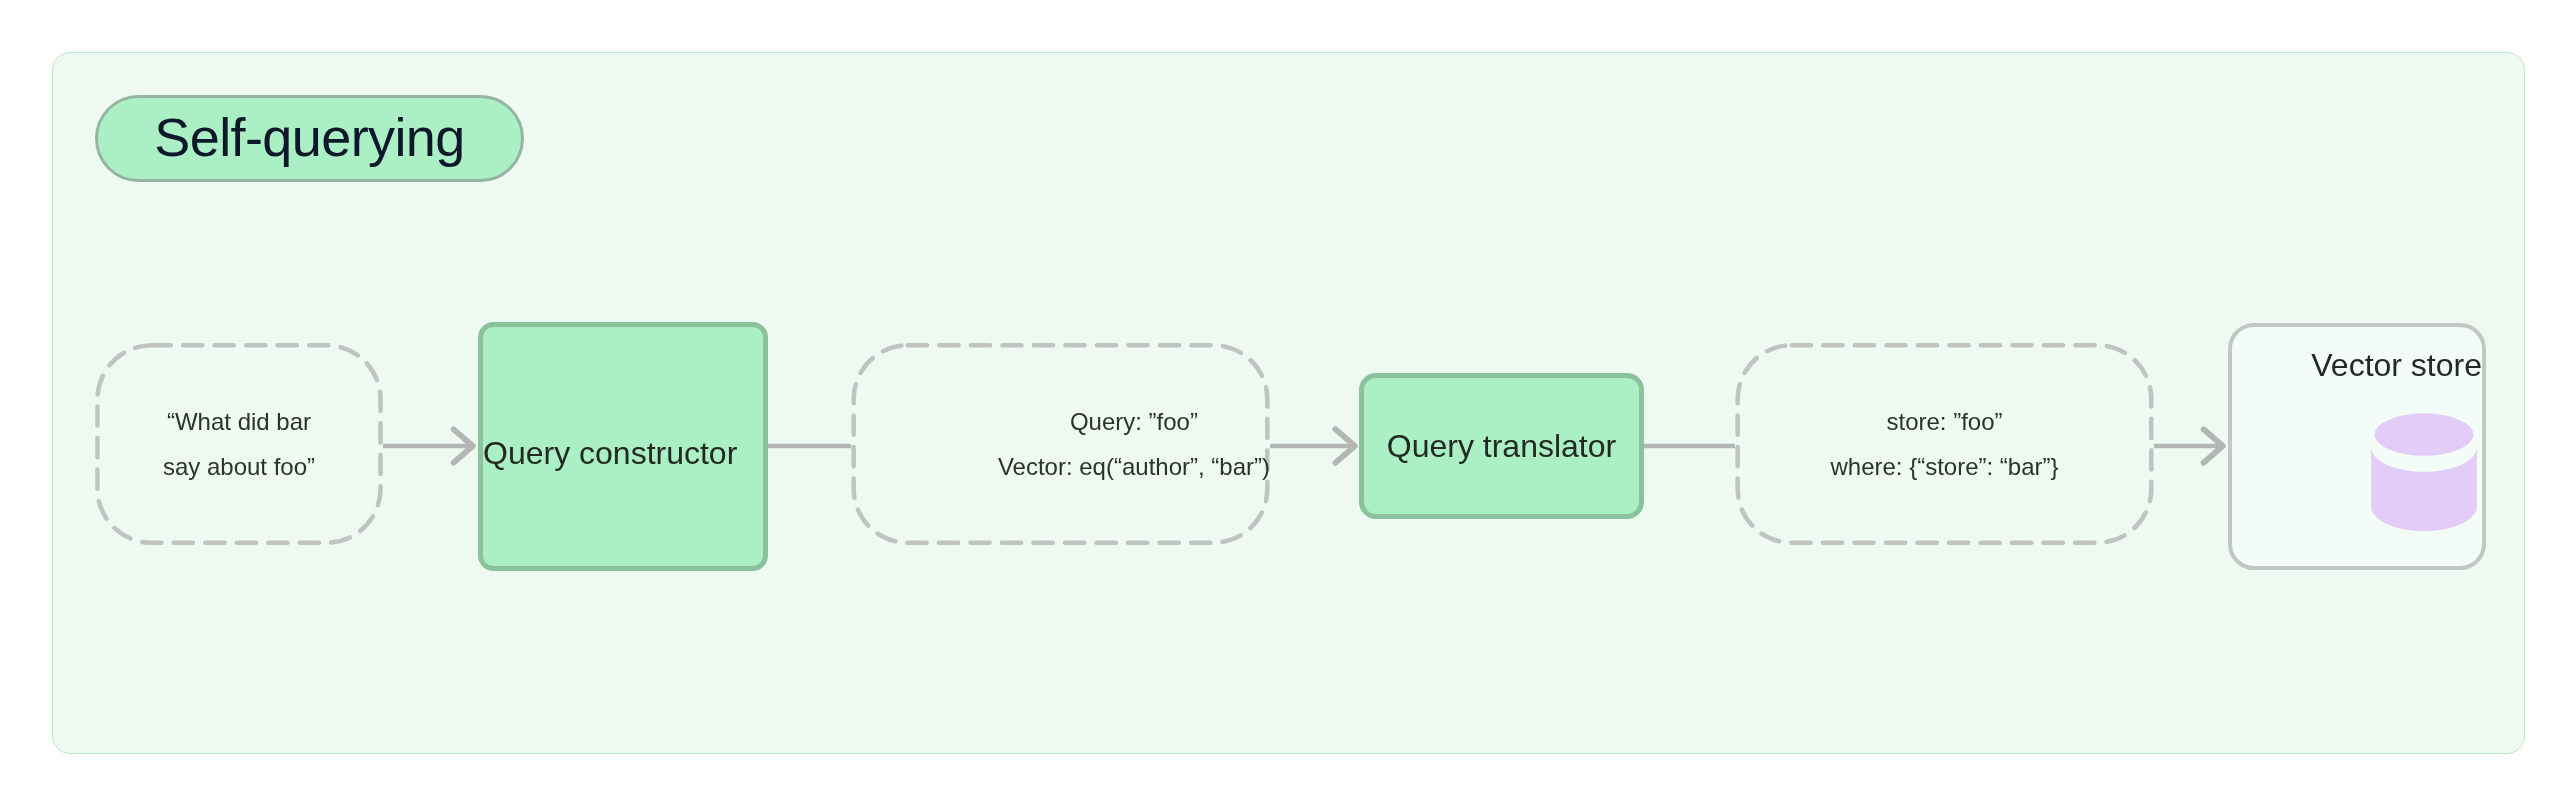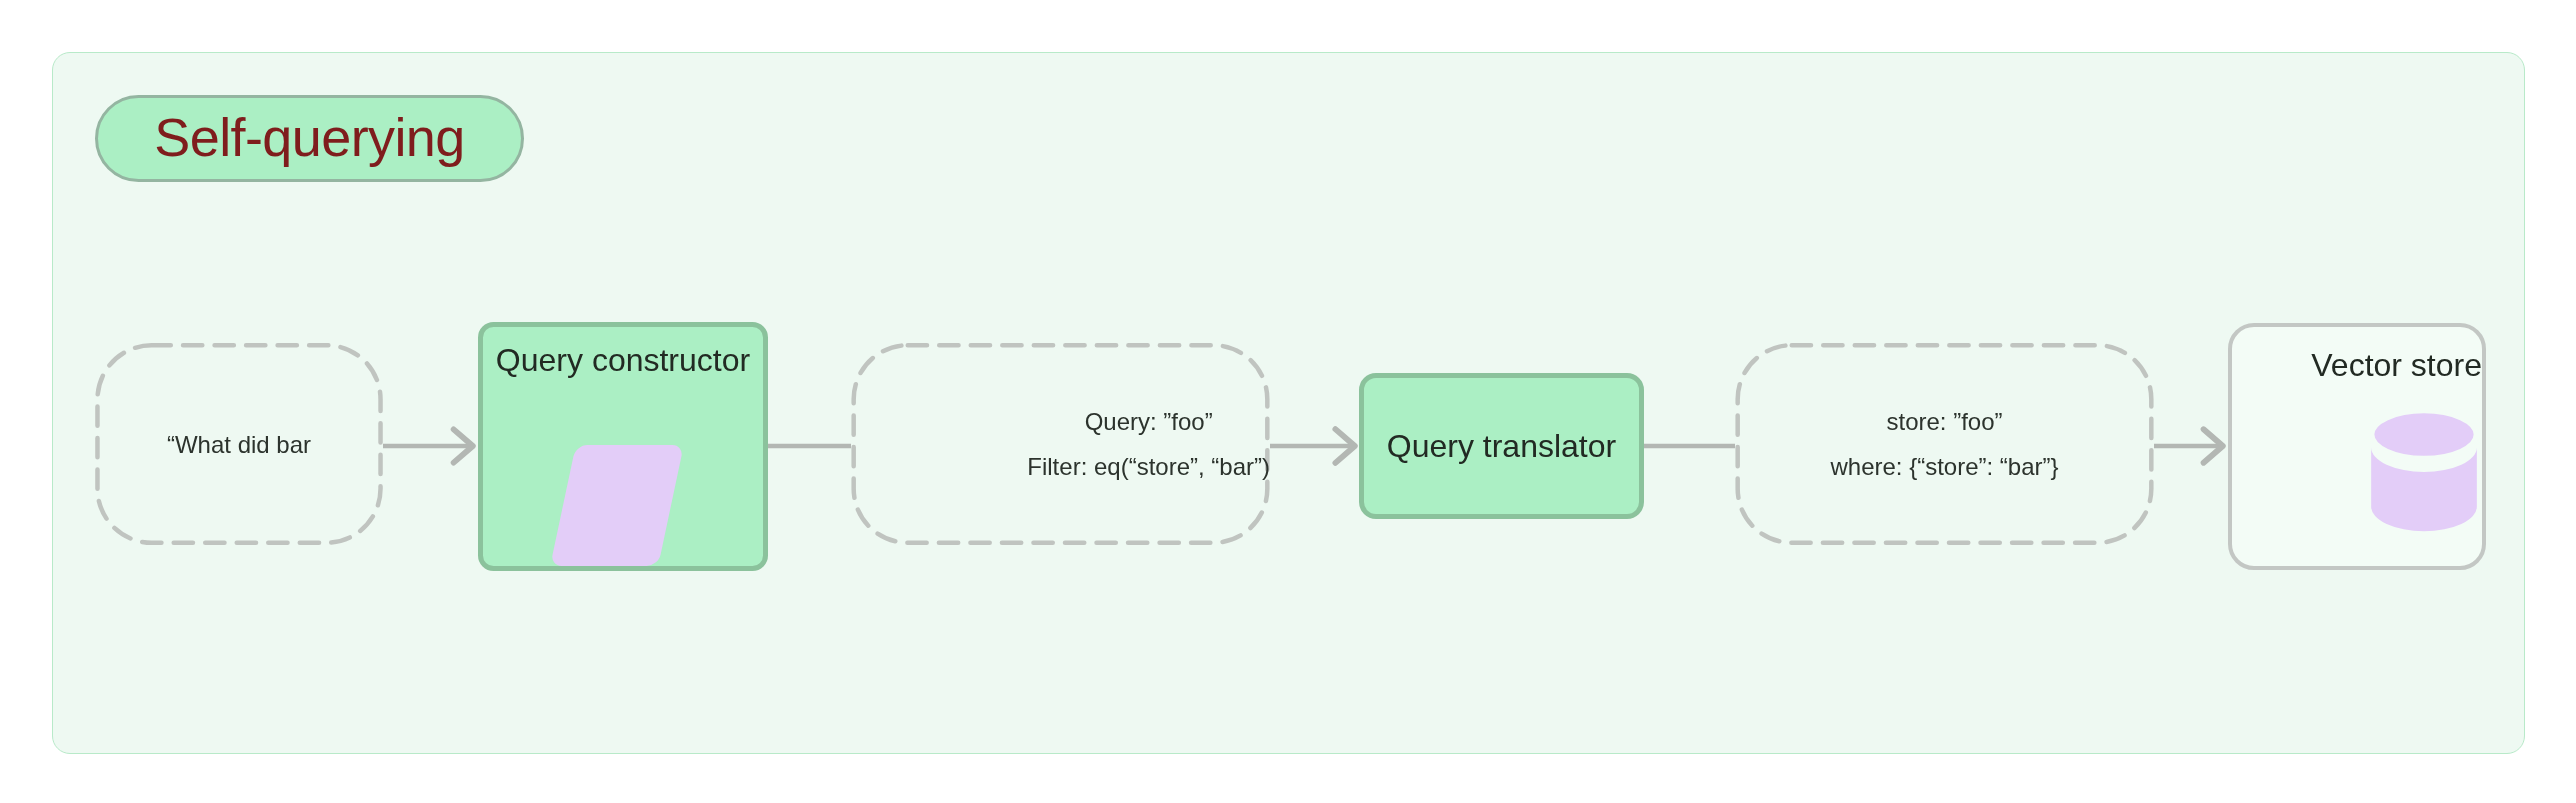--- a/index.html
+++ b/index.html
@@ -29,41 +29,41 @@
   }
 
   .pill{
     position:absolute;left:42px;top:42px;width:429px;height:87px;
     background:var(--mint-fill);
     border:3.9px solid var(--pill-border);
     border-radius:45px;
     display:flex;align-items:center;justify-content:center;
   }
   .pill span{
-    font-size:54px;font-weight:500;letter-spacing:-0.6px;color:#7f1d1d;
+    font-size:54px;font-weight:500;letter-spacing:-0.6px;color:#0f172a;
     line-height:1;padding-bottom:3.9px;
   }
 
   
   .node{position:absolute;display:flex;align-items:center;justify-content:center;}
   .dash-svg{position:absolute;left:0;top:0;}
   .node-text{position:relative;text-align:center;font-size:24px;line-height:45px;color:#2c332d;}
   .node-text span{display:block;}
 
   .node-input      {left:42px;  top:290px; width:288px; height:202px;}
   .node-structured {left:798px;top:290px; width:419px; height:202px;justify-content:flex-end;}
   .node-translated {left:1682px;top:290px; width:419px; height:202px;}
 
   .solid-box{
     position:absolute;background:var(--mint-fill);
     border:5.2px solid var(--mint-border);border-radius:15.5px;
   }
   .box-query-constructor{
     left:425px;top:269px;width:290px;height:249px;
-    display:flex;flex-direction:column;align-items:center;
+    display:flex;flex-direction:row;align-items:center;
     padding-top:14px;
     gap:43px;
   }
   .box-query-translator{
     left:1306px;top:320px;width:285px;height:146px;
     display:flex;align-items:center;justify-content:center;border-radius:17px;
   }
   .box-title{font-size:32px;line-height:39px;color:#222a23;white-space:nowrap;}
 
   .parallelogram{
@@ -98,20 +98,21 @@
     <div class="pill">
       <span>Self-querying</span>
     </div>
 
     <div class="node node-input">
       <svg class="dash-svg" width="288" height="202" viewBox="0 0 447 314">
         <rect x="3.5" y="3.5" width="440" height="307" rx="84" fill="none" stroke="var(--dashed-border)" stroke-width="7" stroke-dasharray="30 19" stroke-linecap="round"></rect>
       </svg>
       <div class="node-text">
         <span>“What did bar</span>
+        <span>say about foo”</span>
       </div>
     </div>
 
     <svg class="connector conn-1" width="95" height="52" viewBox="0 0 148 80">
       <line x1="0" y1="40" x2="138" y2="40" stroke="var(--connector)" stroke-width="7" stroke-linecap="round"></line>
       <path d="M110 14 L140 40 L110 66" fill="none" stroke="var(--connector)" stroke-width="9" stroke-linecap="round" stroke-linejoin="round"></path>
     </svg>
 
     <div class="solid-box box-query-constructor">
       <div class="box-title">Query constructor</div>
@@ -121,21 +122,21 @@
     <svg class="connector conn-2" width="83" height="52" viewBox="0 0 129 80">
       <line x1="0" y1="40" x2="129" y2="40" stroke="var(--connector)" stroke-width="7" stroke-linecap="round"></line>
     </svg>
 
     <div class="node node-structured">
       <svg class="dash-svg" width="419" height="202" viewBox="0 0 650 314">
         <rect x="3.5" y="3.5" width="643" height="307" rx="84" fill="none" stroke="var(--dashed-border)" stroke-width="7" stroke-dasharray="30 19" stroke-linecap="round"></rect>
       </svg>
       <div class="node-text">
         <span>Query: ”foo”</span>
-        <span>Filter: eq(“store”, “bar”)</span>
+        <span>Vector: eq(“author”, “bar”)</span>
       </div>
     </div>
 
     <svg class="connector conn-3" width="90" height="52" viewBox="0 0 139 80">
       <line x1="0" y1="40" x2="129" y2="40" stroke="var(--connector)" stroke-width="7" stroke-linecap="round"></line>
       <path d="M101 14 L131 40 L101 66" fill="none" stroke="var(--connector)" stroke-width="9" stroke-linecap="round" stroke-linejoin="round"></path>
     </svg>
 
     <div class="solid-box box-query-translator">
       <div class="box-title">Query translator</div>

